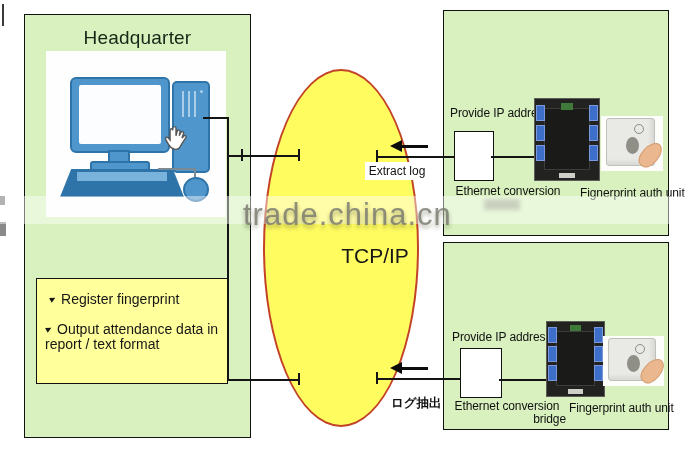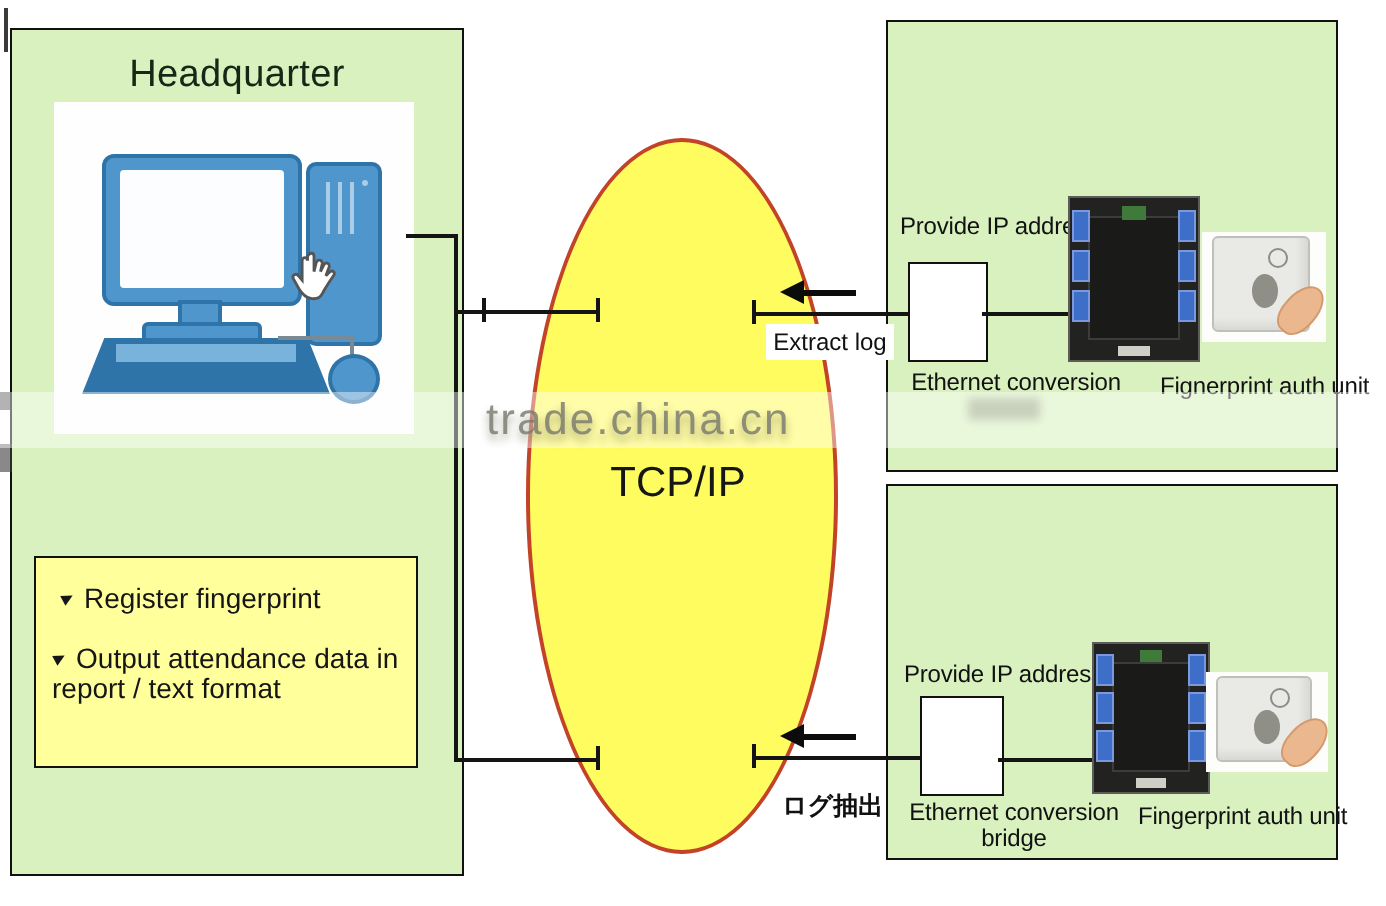--- a/index.html
+++ b/index.html
@@ -67,35 +67,35 @@
   .fp-unit{position:absolute;background:#fdfdfc;z-index:2;}
   .fp-device{position:absolute;left:5px;top:2px;right:8px;bottom:5px;background:#E9E9E5;
     border:1px solid #c0c0ba;border-radius:3px;box-shadow:inset -3px -3px 4px rgba(0,0,0,.08);}
   .fp-ring{position:absolute;right:10px;top:5px;width:8px;height:8px;border:1.4px solid #8d8d88;border-radius:50%;}
   .fp-sensor{position:absolute;left:40%;top:40%;width:13px;height:17px;background:#8f8f88;border-radius:50%;}
   .finger{position:absolute;width:15px;height:26px;background:#EBB78F;border:1px solid #d49a6c;
     border-radius:50% 50% 42% 42%;transform:rotate(42deg);z-index:3;}
   
   .wm-band{position:absolute;left:0;top:196px;width:100%;height:28px;
     background:rgba(255,255,255,0.45);z-index:9;}
-  .wm-text{position:absolute;left:243px;top:197px;font-size:22px;letter-spacing:1px;
+  .wm-text{position:absolute;left:243px;top:197px;font-size:31px;letter-spacing:1px;
     color:rgba(122,122,112,0.82);text-shadow:0 3px 4px rgba(75,75,45,0.45);z-index:10;white-space:nowrap;}
   .smudge{position:absolute;background:rgba(70,70,58,0.4);filter:blur(2px);z-index:5;}
   .edge-mark{position:absolute;background:#3a3a3a;z-index:8;}
 </style>
 </head>
 <body>
 
 <div class="canvas">
 
   <div class="edge-mark" style="left:2px;top:4px;width:2px;height:22px;"></div>
   <div class="edge-mark" style="left:0;top:196px;width:5px;height:9px;opacity:.7;"></div>
   <div class="edge-mark" style="left:0;top:222px;width:6px;height:14px;opacity:.6;"></div>
 
-  <div class="panel" style="left:5px;top:14px;width:225px;height:422px;text-decoration:underline;">
+  <div class="panel" style="left:24px;top:14px;width:225px;height:422px;text-decoration:underline;">
     <div class="panel-title" style="top:12px;">Headquarter</div>
 
     <div class="pc-image" style="left:21px;top:36px;width:180px;height:166px;">
       <div class="monitor blue">
         <div class="screen"></div>
       </div>
       <div class="stand-neck blue"></div>
       <div class="stand-base blue"></div>
       <div class="tower blue">
         <div class="tower-lines"></div>
@@ -116,36 +116,36 @@
       <div class="note-row" style="left:12px;top:12px;width:170px;">
         <span class="note-bullet">▸</span><span>Register fingerprint</span>
       </div>
       <div class="note-row" style="left:8px;top:42px;width:174px;">
         <span class="note-bullet">▸</span><span>Output attendance data in report / text format</span>
       </div>
     </div>
   </div>
 
   <div class="ellipse"></div>
-  <div class="net-label" style="left:263px;top:230px;width:152px;">TCP/IP</div>
+  <div class="net-label" style="left:263px;top:244px;width:152px;padding-left:36px;">TCP/IP</div>
 
   <div class="hline" style="left:203px;top:117px;width:25px;"></div>
   <div class="vline" style="left:227px;top:117px;height:263px;"></div>
   <div class="hline" style="left:227px;top:155px;width:73px;"></div>
   <div class="tick" style="left:241px;top:149px;"></div>
   <div class="tick" style="left:298px;top:149px;"></div>
   <div class="hline" style="left:227px;top:379px;width:73px;"></div>
   <div class="tick" style="left:298px;top:373px;"></div>
 
   <div class="hline" style="left:377px;top:156px;width:77px;"></div>
   <div class="tick" style="left:376px;top:150px;"></div>
   <div class="hline" style="left:491px;top:156px;width:43px;"></div>
   <div class="arrow-shaft" style="left:401px;top:145px;width:27px;"></div>
   <div class="arrow-head" style="left:390px;top:140px;"></div>
-  <div class="flow-label" style="left:383px;top:162px;width:58px;">Extract log</div>
+  <div class="flow-label" style="left:365px;top:162px;width:58px;">Extract log</div>
 
   <div class="hline" style="left:377px;top:378px;width:83px;"></div>
   <div class="tick" style="left:376px;top:372px;"></div>
   <div class="hline" style="left:499px;top:379px;width:47px;"></div>
   <div class="arrow-shaft" style="left:401px;top:367px;width:27px;"></div>
   <div class="arrow-head" style="left:390px;top:362px;"></div>
   <div class="jp-label" style="left:391px;top:395px;">ログ抽出</div>
 
   <div class="panel" style="left:443px;top:10px;width:224px;height:224px;">
     <div class="small-label" style="left:6px;top:95px;">Provide IP address</div>
@@ -196,20 +196,20 @@
 
     <div class="fp-unit" style="left:159px;top:93px;width:61px;height:50px;">
       <div class="fp-device">
         <div class="fp-ring"></div>
         <div class="fp-sensor"></div>
       </div>
       <div class="finger" style="right:3px;bottom:1px;"></div>
     </div>
 
     <div class="small-label" style="left:4px;top:156px;width:118px;text-align:center;">Ethernet conversion</div>
-    <div class="small-label" style="left:4px;top:169px;width:118px;text-align:center;">bridge</div>
+    <div class="small-label" style="left:4px;top:169px;width:118px;text-align:right;">bridge</div>
     <div class="small-label" style="left:125px;top:158px;">Fingerprint auth unit</div>
   </div>
 
   <div class="wm-band"></div>
   <div class="wm-text">trade.china.cn</div>
 
 </div>
 
 </body></html>

